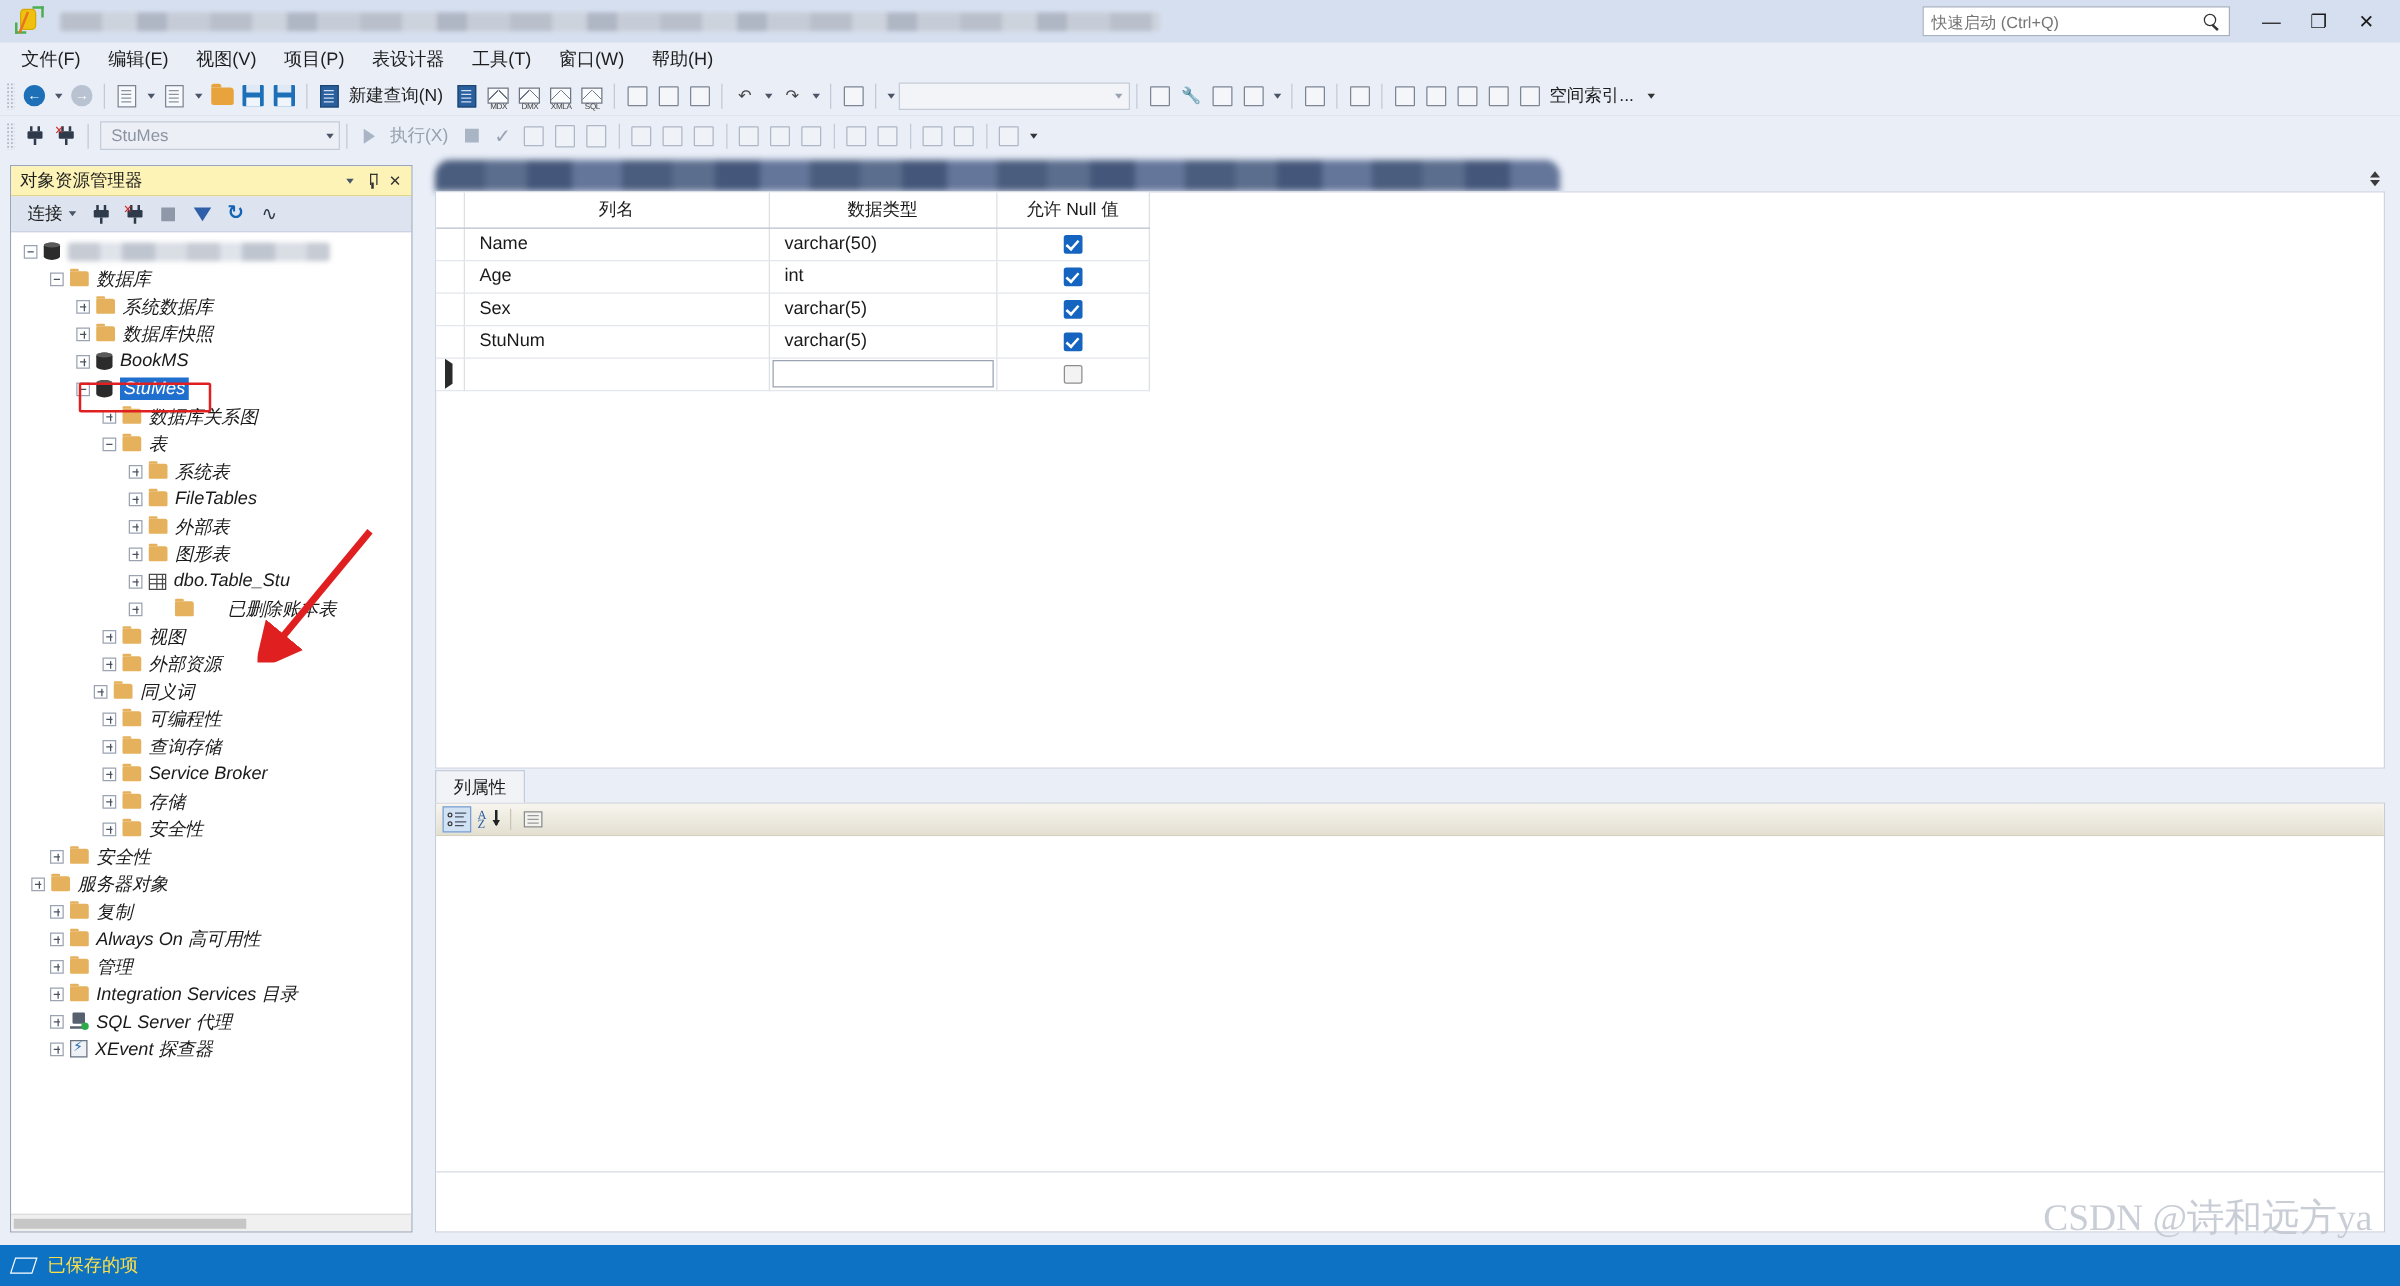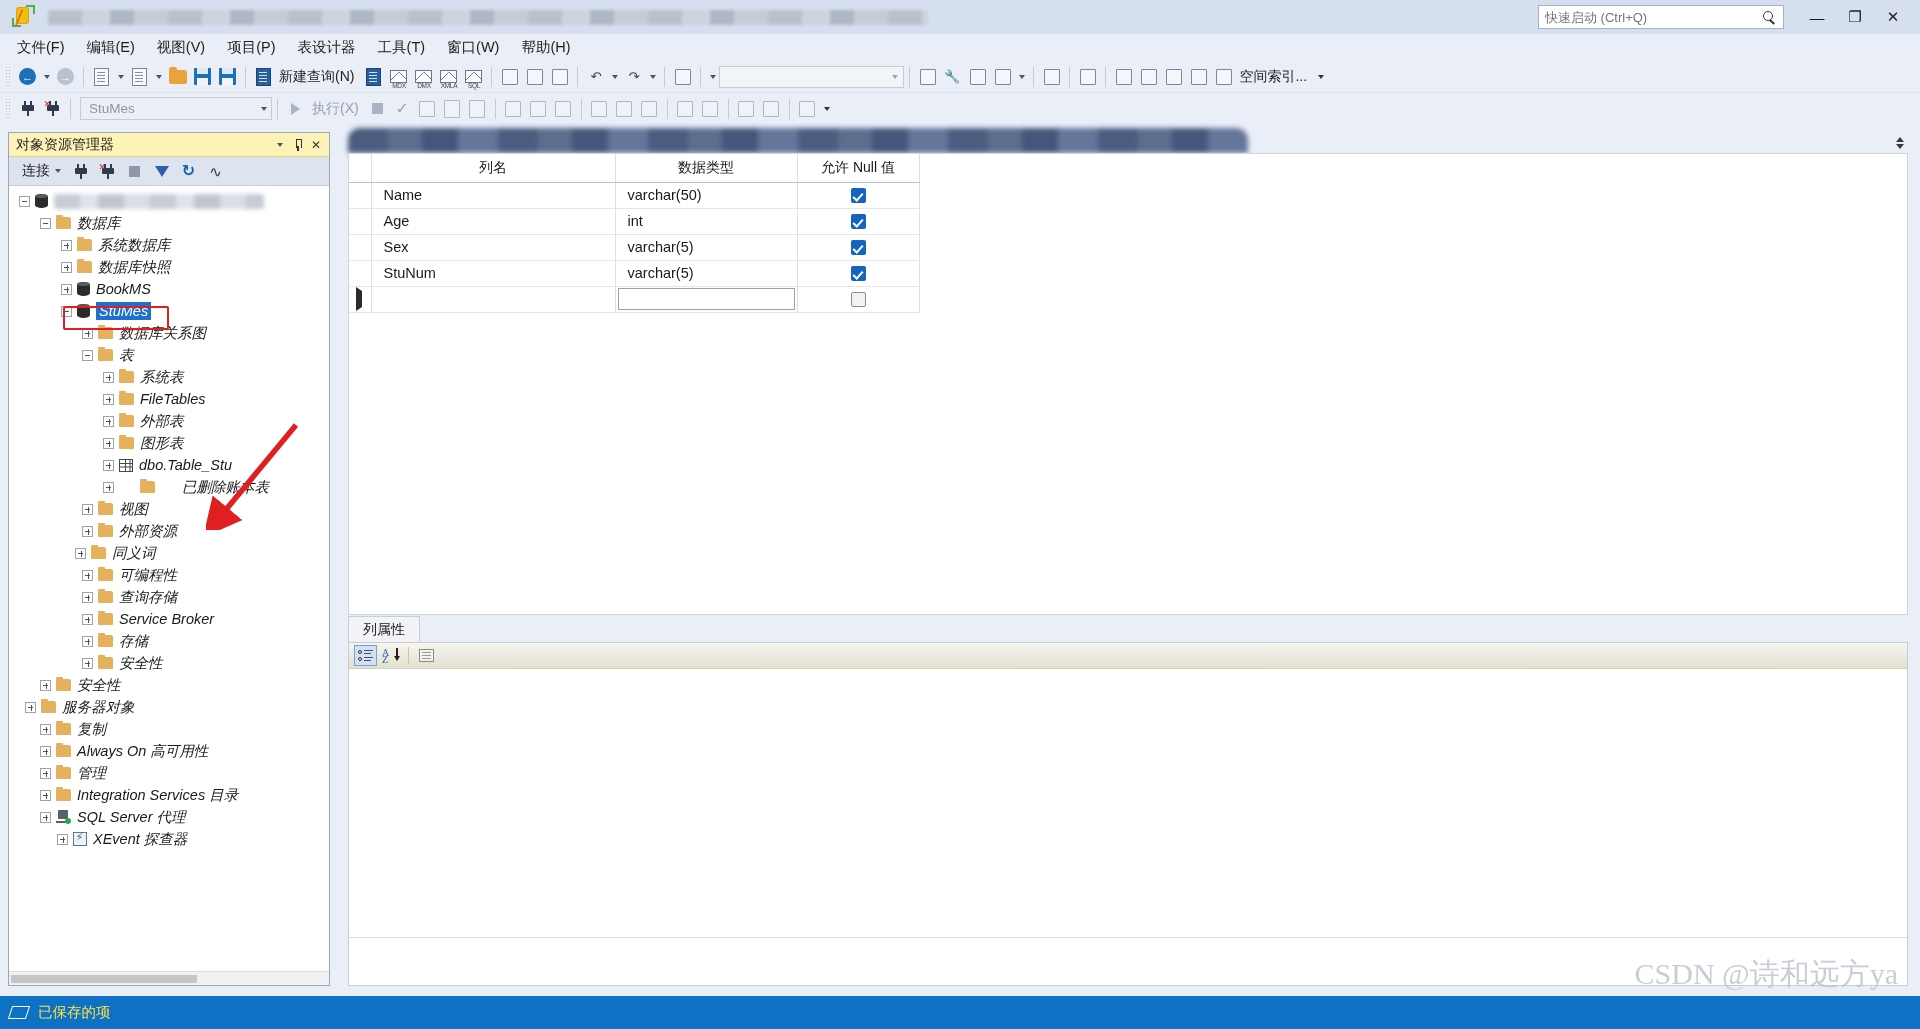--- a/index.html
+++ b/index.html
@@ -792,21 +792,21 @@
           </div>
           <div class="tnode" style="padding-left: 31px;">
             <span class="exp plus"></span>
             <span class="ico-agent">
               <span class="box"></span>
               <span class="base"></span>
               <span class="dot"></span>
             </span>
             <span class="tlabel">SQL Server 代理</span>
           </div>
-          <div class="tnode" style="padding-left: 31px; margin-left: 17px;">
+          <div class="tnode" style="padding-left: 31px;">
             <span class="exp plus"></span>
             <span class="ico-xevent"></span>
             <span class="tlabel">XEvent 探查器</span>
           </div>
         </div>
 
       <div class="oe-scroll-h">
         <div class="thumb"></div>
       </div>
     </div>

